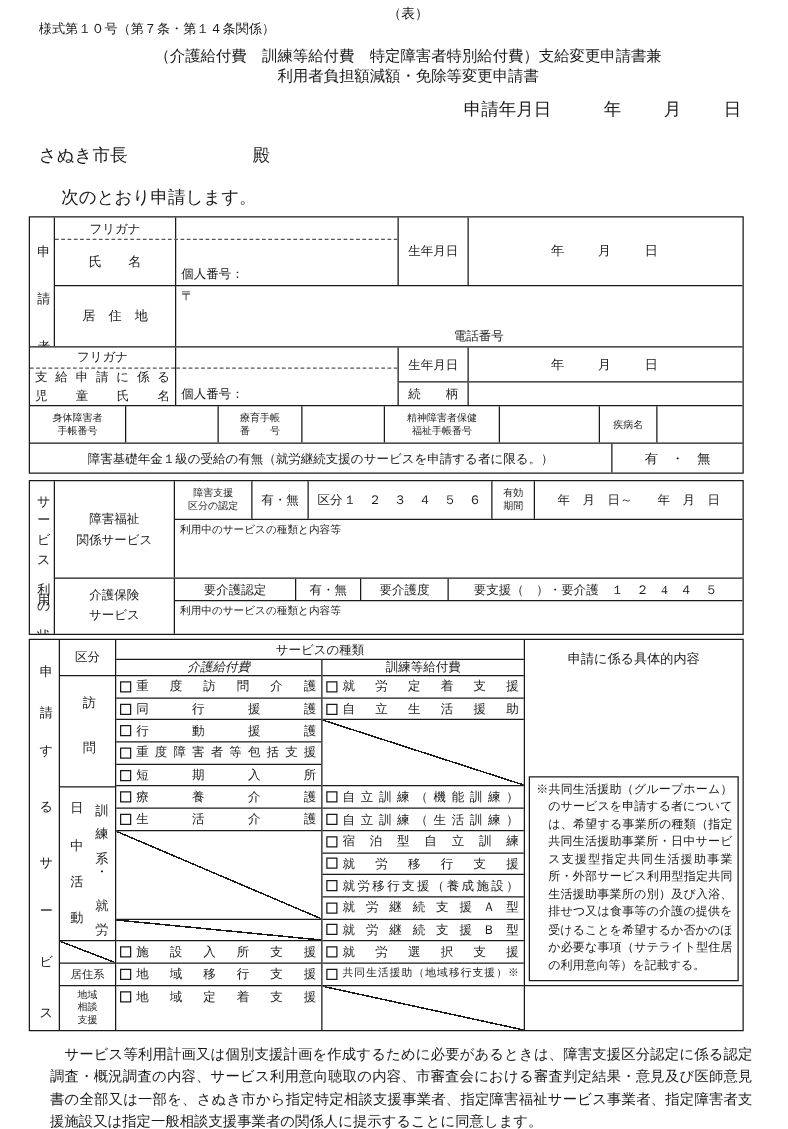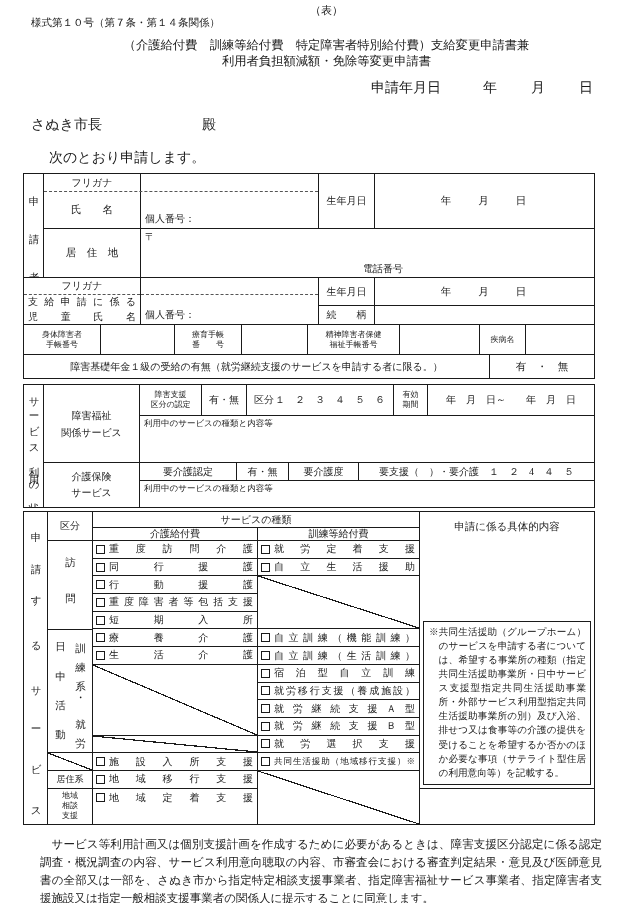--- a/index.html
+++ b/index.html
@@ -233,21 +233,21 @@
       <div class="c fs8 pre" style="flex:1;">地域
 相談
 支援</div>
     </div>
 
     <div class="col" style="width:326px;">
       <div class="c bb fs10" style="height:16px;">サービスの種類</div>
       <div class="row" style="flex:1;">
 
         <div class="col br" style="width:165px;">
-          <div class="c bb fs10" style="height:13px;">介護給付費</div>
+          <div class="c bb fs10" style="height:13px;font-style:italic;">介護給付費</div>
           <div class="item bb">
               <span class="cb"></span>
               <span class="jt">重度訪問介護</span>
             </div>
           <div class="item bb">
               <span class="cb"></span>
               <span class="jt">同行援護</span>
             </div>
           <div class="item bb">
               <span class="cb"></span>
@@ -300,20 +300,24 @@
               <span class="cb"></span>
               <span class="jt">自立訓練（機能訓練）</span>
             </div>
           <div class="item bb">
               <span class="cb"></span>
               <span class="jt">自立訓練（生活訓練）</span>
             </div>
           <div class="item bb">
               <span class="cb"></span>
               <span class="jt">宿泊型自立訓練</span>
+            </div>
+          <div class="item bb">
+              <span class="cb"></span>
+              <span class="jt">就労移行支援</span>
             </div>
           <div class="item bb">
               <span class="cb"></span>
               <span class="jt">就労移行支援（養成施設）</span>
             </div>
           <div class="item bb">
               <span class="cb"></span>
               <span class="jt">就労継続支援Ａ型</span>
             </div>
           <div class="item bb">

